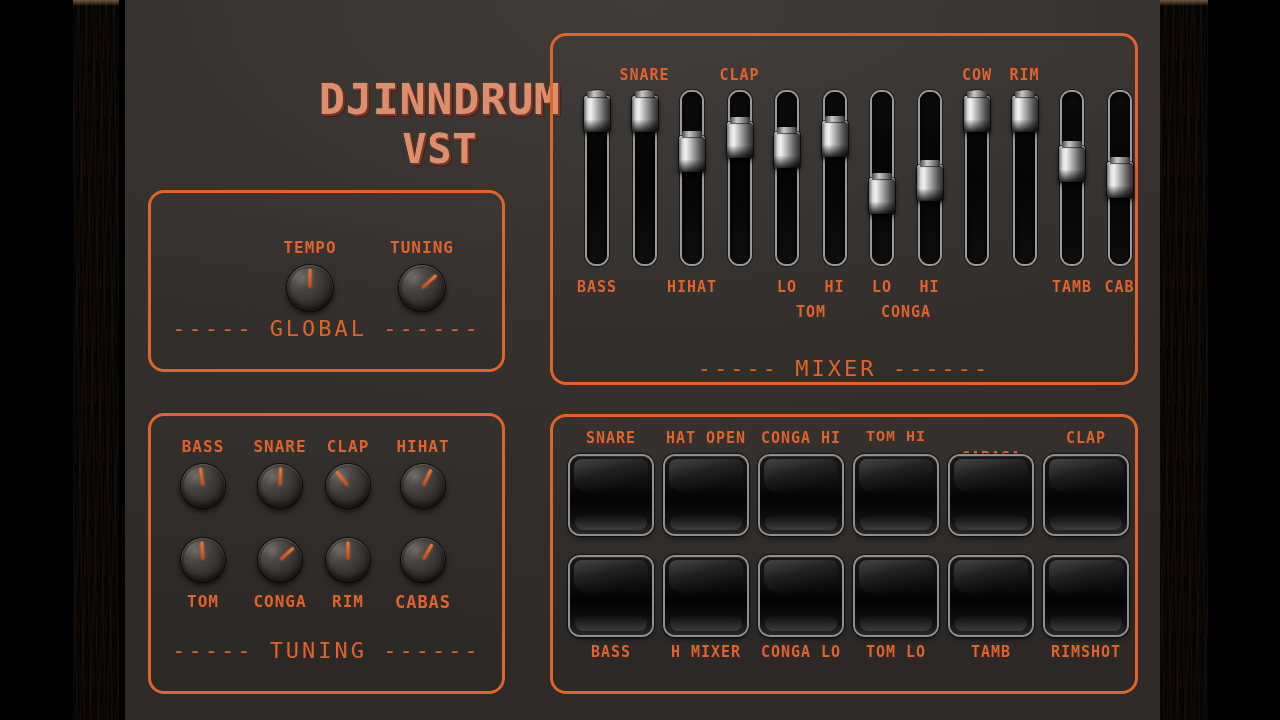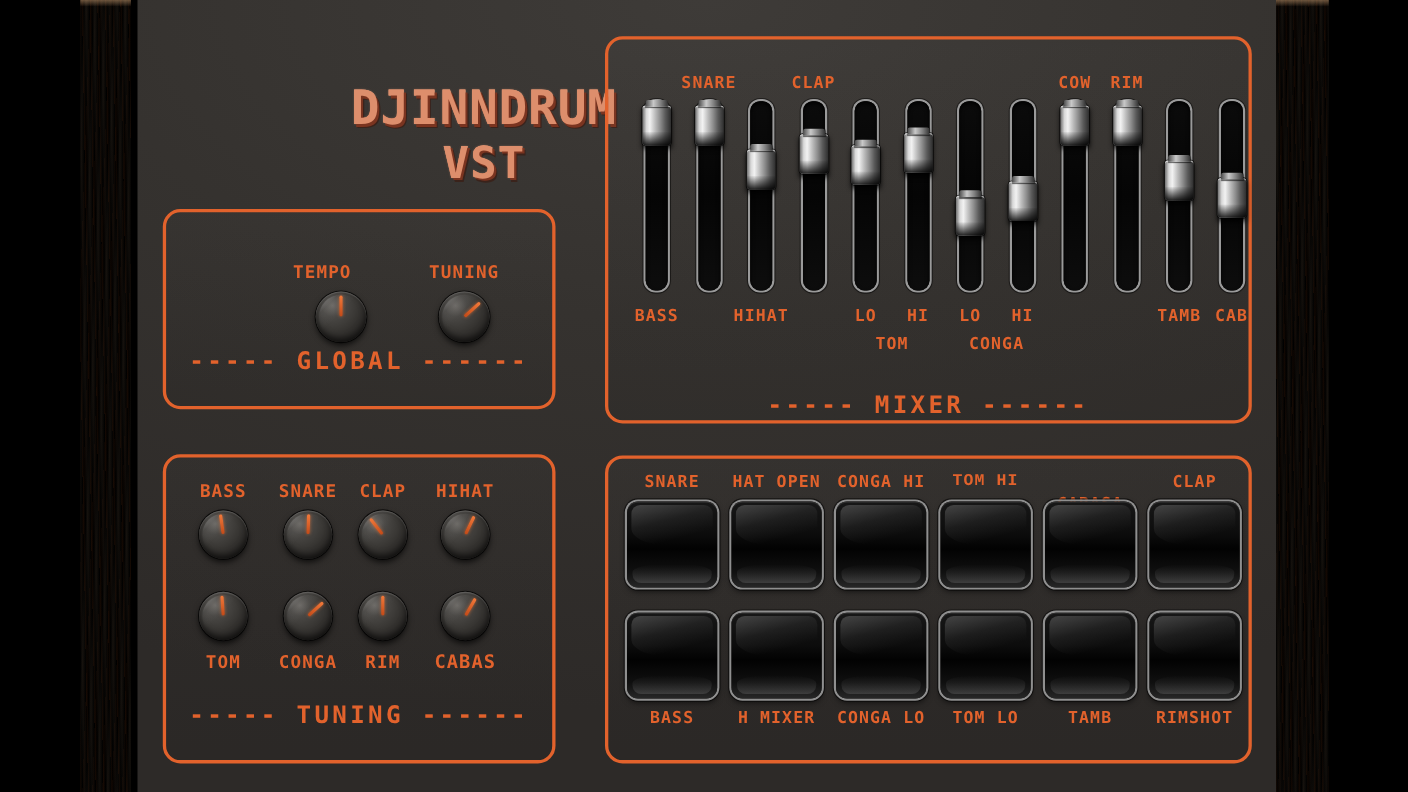--- a/index.html
+++ b/index.html
@@ -59,21 +59,21 @@
 
   
   .module {
     position:absolute;
     border:3px solid #e2622c;
     border-radius:16px;
     background:linear-gradient(180deg, rgba(255,255,255,.012), rgba(0,0,0,.05));
   }
   .module-title {
     position:absolute; left:0; right:0; text-align:center;
-    color:#e2622c; font-size:22px; font-weight:bold; letter-spacing:3px;
+    color:#e2622c; font-size:22px; font-weight:normal; letter-spacing:3px;
     font-family:"DejaVu Sans Mono", monospace;
     white-space:nowrap;
   }
 
   
   .lbl {
     position:absolute; color:#e2622c;
     font-family:"DejaVu Sans Mono", monospace;
     font-weight:bold; font-size:15px; letter-spacing:1px;
     text-align:center; white-space:nowrap;
@@ -209,21 +209,21 @@
         <div class="pad" style="left:207px; top:140px;"></div>
         <div class="lbl" style="left:248px; top:226px;">CONGA LO</div>
         <div class="pad" style="left:302px; top:140px;"></div>
         <div class="lbl" style="left:343px; top:226px;">TOM LO</div>
         <div class="pad" style="left:397px; top:140px;"></div>
         <div class="lbl" style="left:438px; top:226px;">TAMB</div>
         <div class="pad" style="left:492px; top:140px;"></div>
         <div class="lbl" style="left:533px; top:226px;">RIMSHOT</div>
       </div>
 
-  <div class="lbl" style="left:168px; top:238px;font-size:16px;">TEMPO</div>
+  <div class="lbl" style="left:185px; top:238px;font-size:16px;">TEMPO</div>
       <div class="knob" style="left:162px; top:265px; width:46px; height:46px;">
         <div class="knob-ptr" style="transform: translate(-50%,-100%) rotate(0deg);"></div>
       </div>
       <div class="lbl" style="left:297px; top:238px;font-size:16px;">TUNING</div>
       <div class="knob" style="left:274px; top:265px; width:46px; height:46px;">
         <div class="knob-ptr" style="transform: translate(-50%,-100%) rotate(48deg);"></div>
       </div>
       <div class="lbl" style="left:78px; top:437px;font-size:16px;">BASS</div>
       <div class="knob" style="left:56px; top:464px; width:44px; height:44px;">
         <div class="knob-ptr" style="transform: translate(-50%,-100%) rotate(-8deg);"></div>

